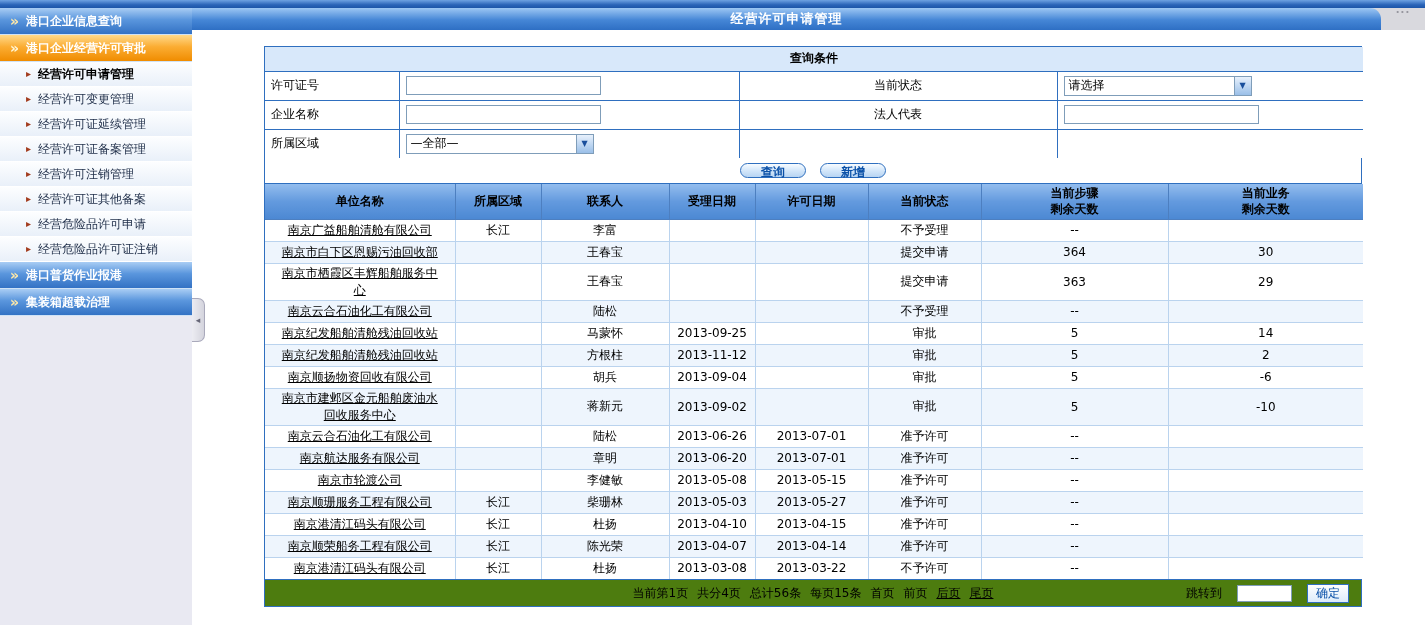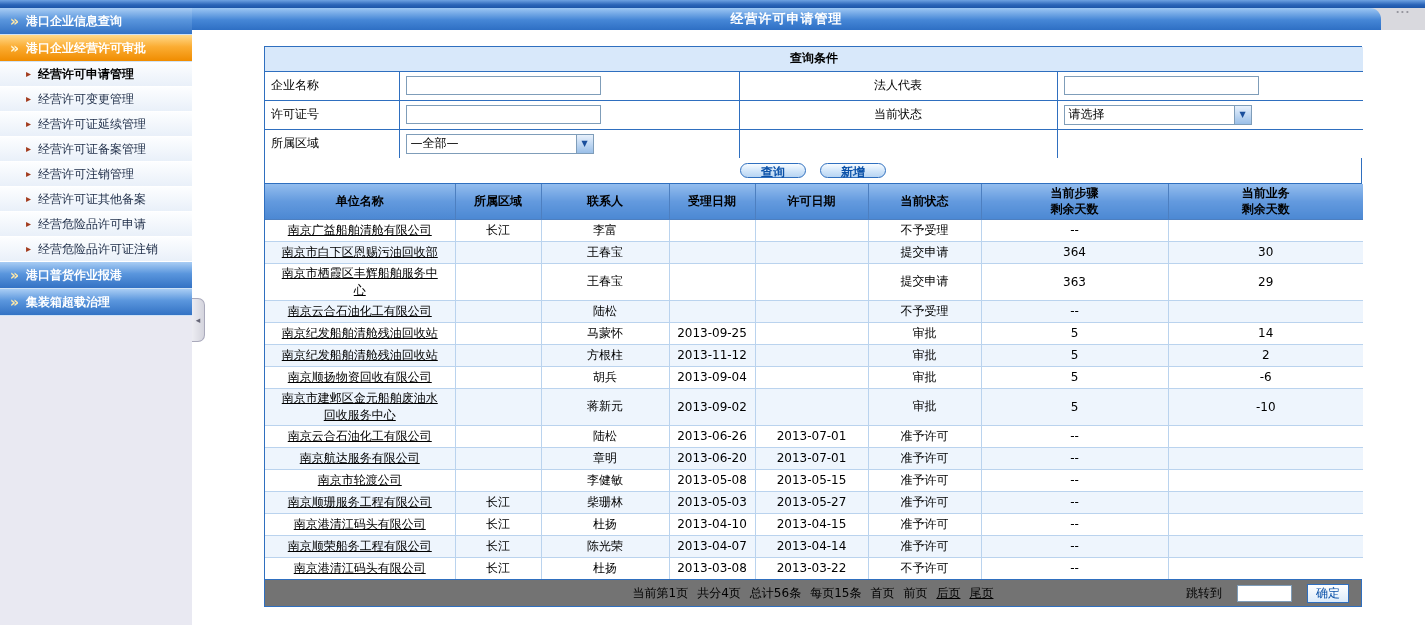--- a/index.html
+++ b/index.html
@@ -67,21 +67,21 @@
   .data-table th { background:linear-gradient(180deg,#93bdee 0%,#639ade 50%,#4c88d3 100%);
     font-weight:bold; color:#000; border:1px solid #4d7fc0; height:35px; font-size:12px;
     white-space:pre-line; line-height:1.35; }
   .data-table td { border:1px solid #bad3ee; height:22px; text-align:center; padding:1px 2px; background:#fff; }
   .data-table td:first-child { padding:1px 12px; }
   .data-table tbody tr:nth-child(even) td { background:#eef5fd; }
   a.company { color:#000000; text-decoration:underline; cursor:pointer; }
 
   
   .pagination { position:relative; height:27px; display:flex; align-items:center; justify-content:center;
-    gap:9px; background:#737373; border-top:1px solid #2f6fbf; }
+    gap:9px; background:#4d7c0f; border-top:1px solid #2f6fbf; }
   .pg-text { color:#000; }
   .pg-link { cursor:pointer; color:#000; }
   .pg-link.active { text-decoration:underline; }
   .jump { position:absolute; right:12px; top:0; height:100%; display:flex; align-items:center; gap:15px; }
   .jump-input { width:55px; height:17px; border:1px solid #7f9db9; font-size:12px; padding:0 2px; }
   .confirm-btn { height:19px; padding:0 8px; border:1px solid #2f6fbf;
     background:linear-gradient(180deg,#ffffff 0%,#dcebfa 100%); color:#0b51a8; font-size:12px; cursor:pointer;
     font-family:"DejaVu Sans","Liberation Sans",sans-serif; }
 </style>
 </head>
@@ -164,35 +164,35 @@
               <col style="width:134px">
               <col style="width:340px">
               <col style="width:318px">
               <col style="width:306px">
             </colgroup>
           <tbody>
               <tr class="qc-header">
             <td colspan="4">查询条件</td>
           </tr>
           <tr>
-            <td class="lbl">企业名称</td>
-            <td><input class="txt" type="text" style=""></td>
-            <td class="lbl-center">法人代表</td>
-            <td><input class="txt" type="text" style=""></td>
-          </tr>
-          <tr>
             <td class="lbl">许可证号</td>
             <td><input class="txt" type="text" style=""></td>
             <td class="lbl-center">当前状态</td>
             <td>
               <span class="fakeselect">
                 <span class="sel-text">请选择</span>
                 <span class="sel-arrow">▼</span>
               </span>
             </td>
+          </tr>
+          <tr>
+            <td class="lbl">企业名称</td>
+            <td><input class="txt" type="text" style=""></td>
+            <td class="lbl-center">法人代表</td>
+            <td><input class="txt" type="text" style=""></td>
           </tr>
           <tr>
             <td class="lbl">所属区域</td>
             <td>
               <span class="fakeselect">
                 <span class="sel-text">—全部—</span>
                 <span class="sel-arrow">▼</span>
               </span>
             </td>
             <td></td>

